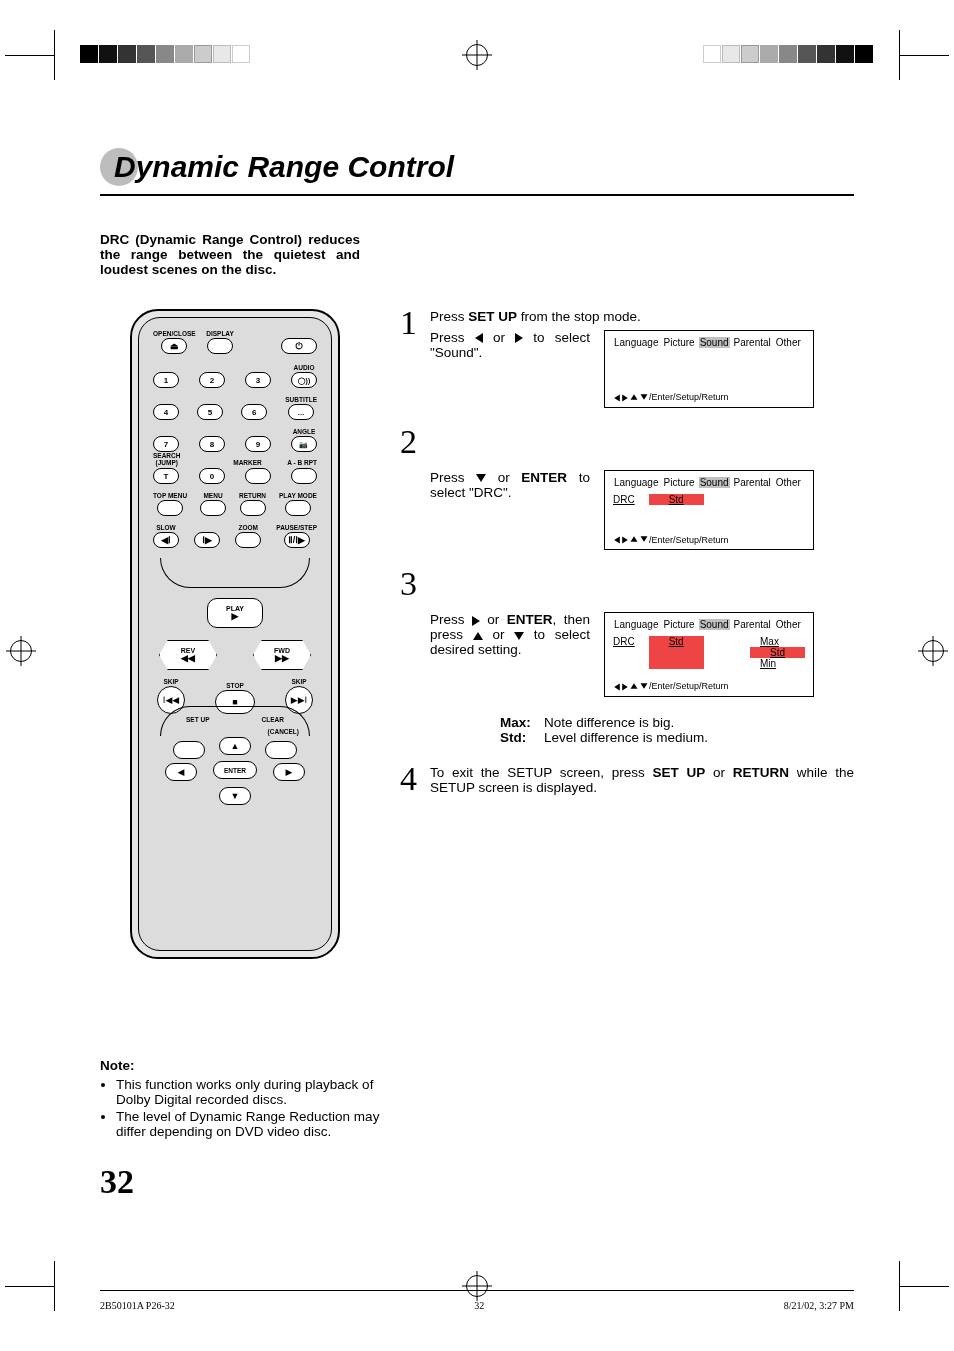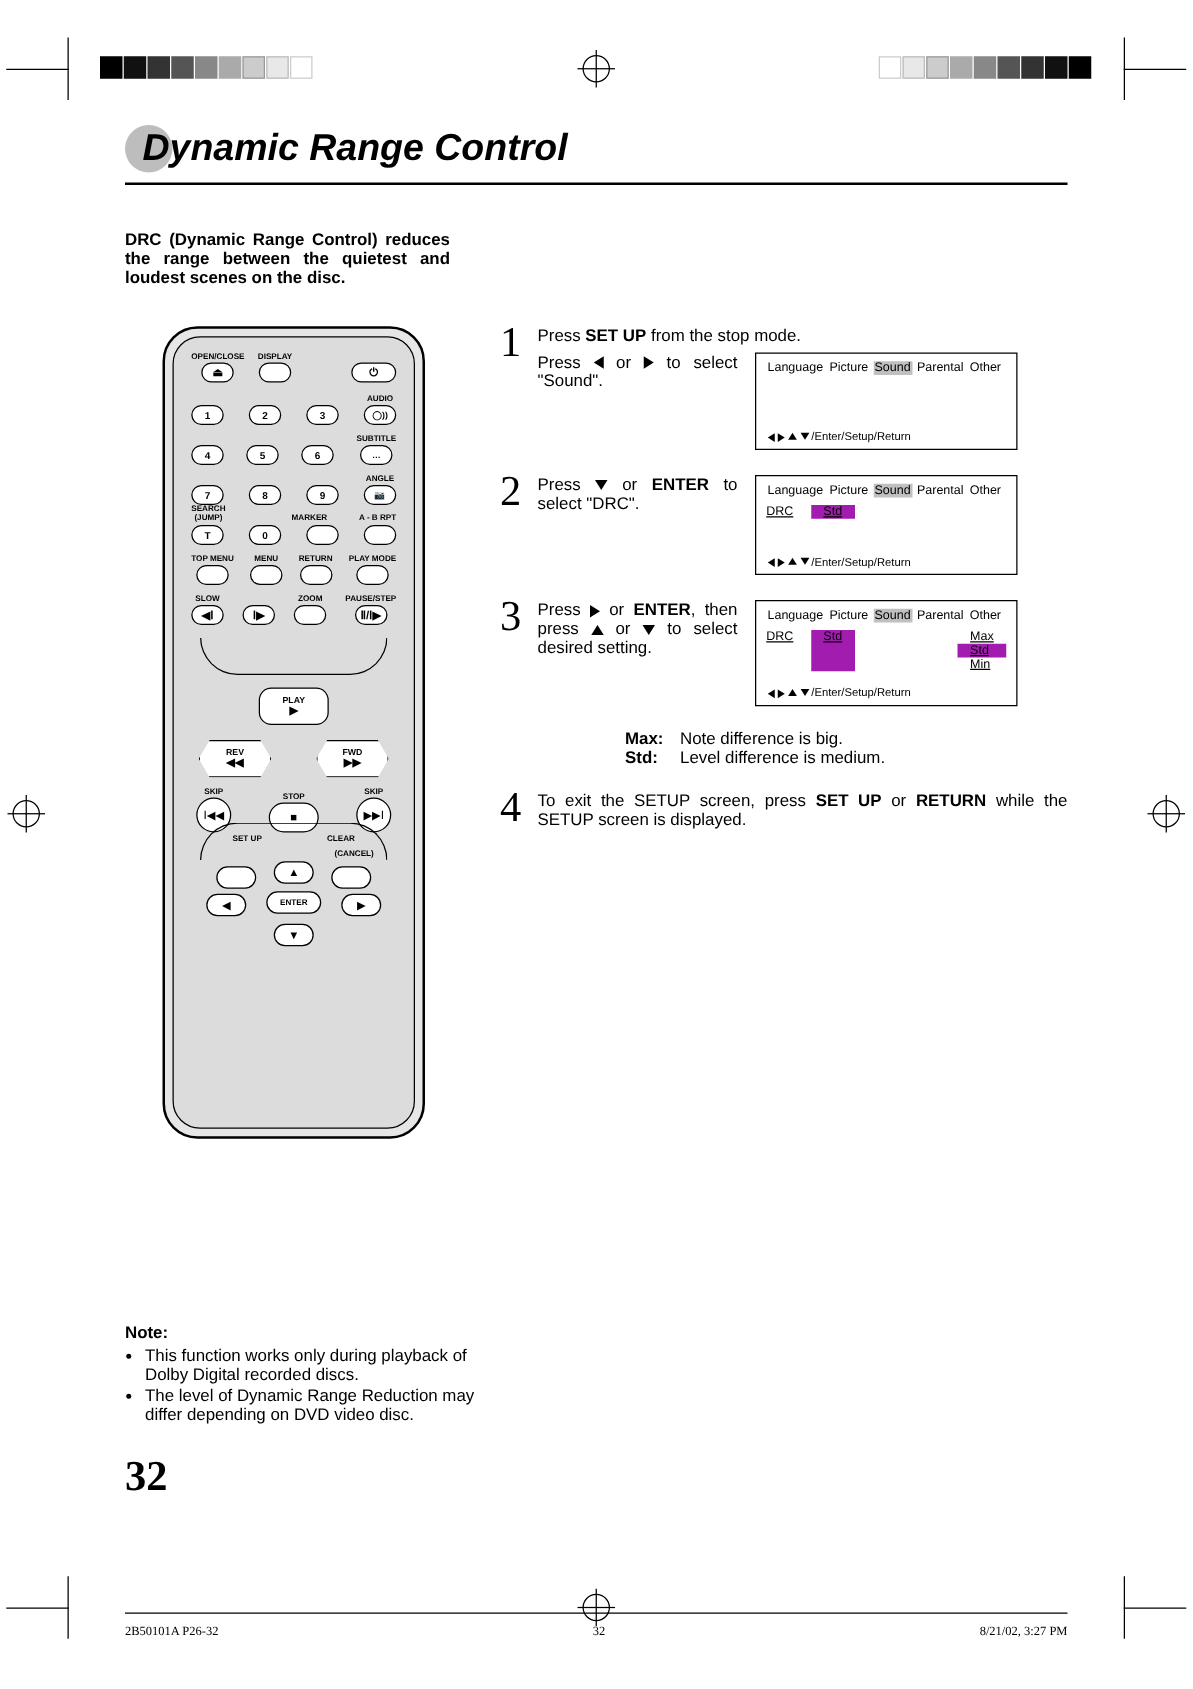--- a/index.html
+++ b/index.html
@@ -48,21 +48,21 @@
   .sidetarget::before, .sidetarget::after { content:""; position:absolute; background:#000; }
   .sidetarget::before { left:50%; top:-5px; bottom:-5px; width:1px; transform:translateX(-0.5px);}
   .sidetarget::after { top:50%; left:-5px; right:-5px; height:1px; transform:translateY(-0.5px);}
 
   
   .content {
     position:absolute; left:100px; right:100px; top:100px; bottom:80px;
   }
 
   .title-wrap {
-    position:relative; height:56px; margin-bottom:28px;
+    position:relative; height:56px; margin-bottom:28px;margin-top:48px;
   }
   .title-bubble {
     position:absolute; left:0; top:0; width:38px; height:38px;
     background:#bdbdbd; border-radius:50%;
   }
   .title-text {
     position:absolute; left:14px; top:2px;
     font-style: italic; font-weight: bold; font-size:30px;
   }
   .title-rule {
@@ -81,38 +81,38 @@
 
   .step {
     display:flex; gap:10px; margin-top:20px;
   }
   .stepnum {
     font-family: "Times New Roman", serif;
     font-size:34px; line-height:28px; width:20px;
   }
   .stepbody { flex:1; font-size:13.5px; }
   .steptext { width:160px; text-align:justify; }
-  .steprow { display:flex; gap:14px; align-items:flex-start; }
+  .steprow { display:flex; gap:14px; align-items:flex-start;margin-top:42px; }
 
   .tri {
     display:inline-block; width:0; height:0; vertical-align:middle;
   }
   .tri.r { border-top:5px solid transparent; border-bottom:5px solid transparent; border-left:8px solid #000; }
   .tri.l { border-top:5px solid transparent; border-bottom:5px solid transparent; border-right:8px solid #000; }
   .tri.u { border-left:5px solid transparent; border-right:5px solid transparent; border-bottom:8px solid #000; }
   .tri.d { border-left:5px solid transparent; border-right:5px solid transparent; border-top:8px solid #000; }
 
   .osd {
     border:1px solid #000; width:210px; font-size:10px; padding:6px 8px 4px;
   }
   .osd .tabs { display:flex; gap:3px; margin-bottom:6px; }
   .osd .tab { padding:0 1px; }
   .osd .tab.active { background:#c0c0c0; }
   .osd .row { display:flex; gap:14px; margin-bottom:2px;text-decoration:underline; }
-  .osd .val { background:#a21caf; padding:0 10px; }
+  .osd .val { background:#ef4444; padding:0 20px; }
   .osd .valplain { padding:0 10px; }
   .osd .opts { margin-left:auto; }
   .osd .footer { margin-top:44px; font-size:9px; }
   .osd.s2 .footer, .osd.s3 .footer { margin-top:30px; }
   .arrows4 { display:inline-flex; gap:0; vertical-align:middle; }
   .arrows4 .tri { transform:scale(0.7); }
 
   .defs { margin:18px 0 0 30px; font-size:13.5px; }
   .defs .row { display:flex; gap:6px;padding-left:40px; }
   .defs .k { font-weight:bold; width:38px; }

